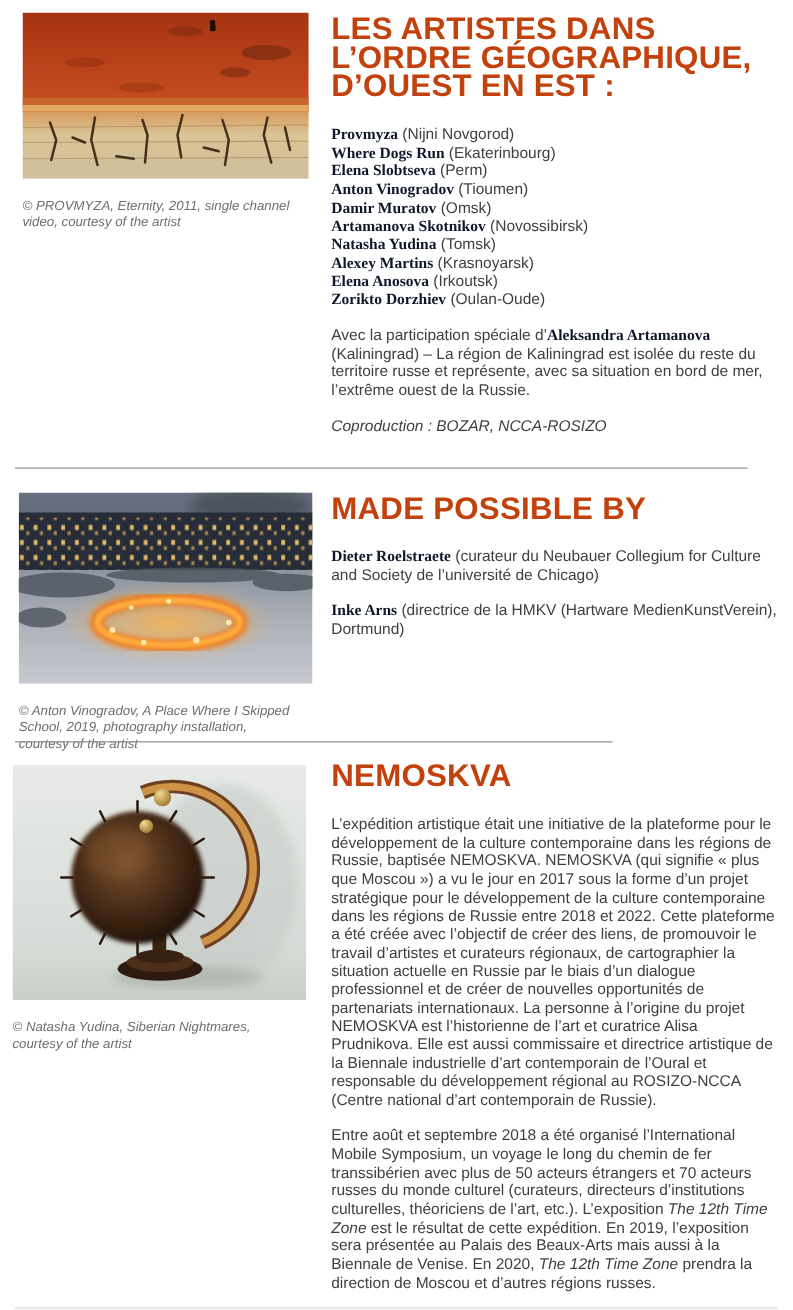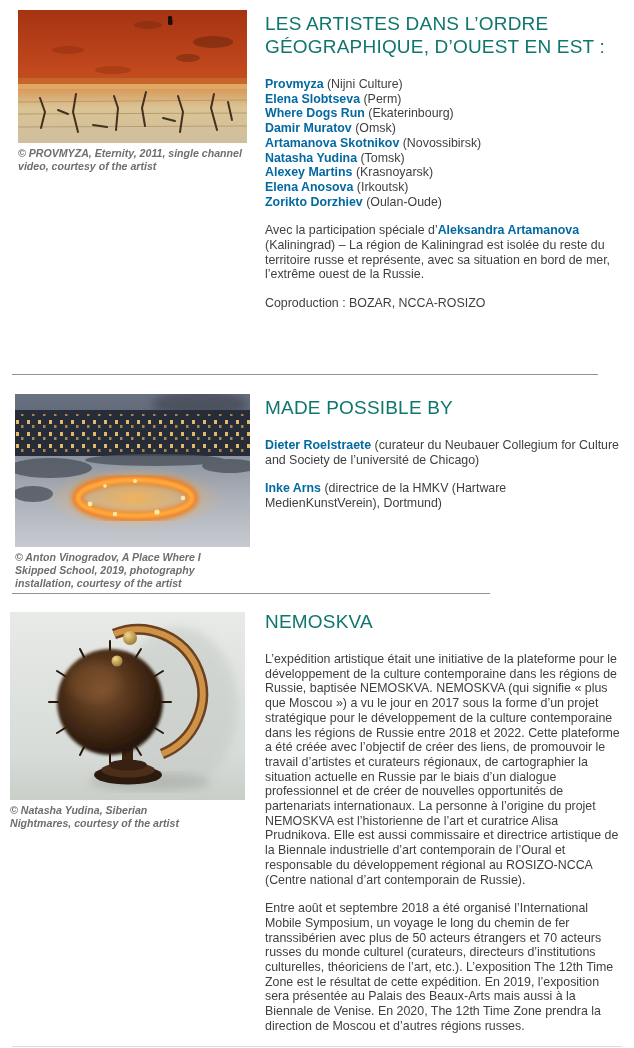--- a/index.html
+++ b/index.html
@@ -2,28 +2,28 @@
 <html><head>
 <meta charset="utf-8">
 <style>
   html,body{margin:0;padding:0;background:#ffffff;}
   #page{position:relative;width:634px;height:1048px;background:#ffffff;overflow:hidden;
         font-family:"Liberation Sans", sans-serif;color:#3f3f3f;}
 
   
   .fig{position:absolute;margin:0;}
   .fig svg{display:block;}
-  .caption{font-size:10.6px;line-height:13px;font-style:italic;color:#6e6e6e;margin-top:4px;font-weight:bold;}
+  .caption{font-size:10.6px;line-height:13px;font-style:italic;color:#6e6e6e;margin-top:16px;}
 
   
   .rcol{position:absolute;left:265px;width:358px;}
-  h2{font-size:19px;line-height:23px;font-weight:400;color:#0f766e;margin:0 0 19px 0;letter-spacing:.2px;}
+  h2{font-size:25px;line-height:23px;font-weight:700;color:#c2410c;margin:0 0 19px 0;letter-spacing:.2px;}
   .body-p{font-size:12.4px;line-height:14.7px;margin:0 0 14px 0;}
-  .b{font-weight:700;color:#0369a1;}
-  .ital{}
+  .b{font-weight:700;color:#0f172a;font-family:Liberation Serif, serif;}
+  .ital{font-style:italic;}
   ul.plain{list-style:none;margin:0 0 14px 0;padding:0;}
   ul.plain li{font-size:12.4px;line-height:14.7px;}
   .copro span{display:block;}
 
   .divider{position:absolute;border-top:1px solid #8d9499;height:0;}
   .divider.bottom{border-top:1px solid #dddddd;}
 
   a.link{color:#26272b;text-decoration:underline;}
 
   
@@ -86,23 +86,24 @@
         <circle cx="152" cy="8" r="2.2"></circle>
           <rect x="150" y="9" width="4.5" height="6" rx="1.5"></rect>
       </g>
     </svg>
     <figcaption class="caption">© PROVMYZA, Eternity, 2011, single channel video, courtesy of the artist</figcaption>
   </figure>
 
   <div class="rcol rcol1">
     <h2>LES ARTISTES DANS L’ORDRE GÉOGRAPHIQUE, D’OUEST EN EST :</h2>
     <ul class="plain">
-      <li><span class="b">Provmyza</span><span> (Nijni Culture)</span></li>
+      <li><span class="b">Provmyza</span><span> (Nijni Novgorod)</span></li>
+      <li><span class="b">Where Dogs Run</span><span> (Ekaterinbourg)</span></li>
       <li><span class="b">Elena Slobtseva</span><span> (Perm)</span></li>
-      <li><span class="b">Where Dogs Run</span><span> (Ekaterinbourg)</span></li>
+      <li><span class="b">Anton Vinogradov</span><span> (Tioumen)</span></li>
       <li><span class="b">Damir Muratov</span><span> (Omsk)</span></li>
       <li><span class="b">Artamanova Skotnikov</span><span> (Novossibirsk)</span></li>
       <li><span class="b">Natasha Yudina</span><span> (Tomsk)</span></li>
       <li><span class="b">Alexey Martins</span><span> (Krasnoyarsk)</span></li>
       <li><span class="b">Elena Anosova</span><span> (Irkoutsk)</span></li>
       <li><span class="b">Zorikto Dorzhiev</span><span> (Oulan-Oude)</span></li>
     </ul>
     <p class="body-p"><span>Avec la participation spéciale d’</span><span class="b">Aleksandra Artamanova</span><span> (Kaliningrad) – La région de Kaliningrad est isolée du reste du territoire russe et représente, avec sa situation en bord de mer, l’extrême ouest de la Russie.</span></p>
     <p class="body-p ital copro">
       <span>Coproduction : BOZAR, NCCA-ROSIZO</span>

